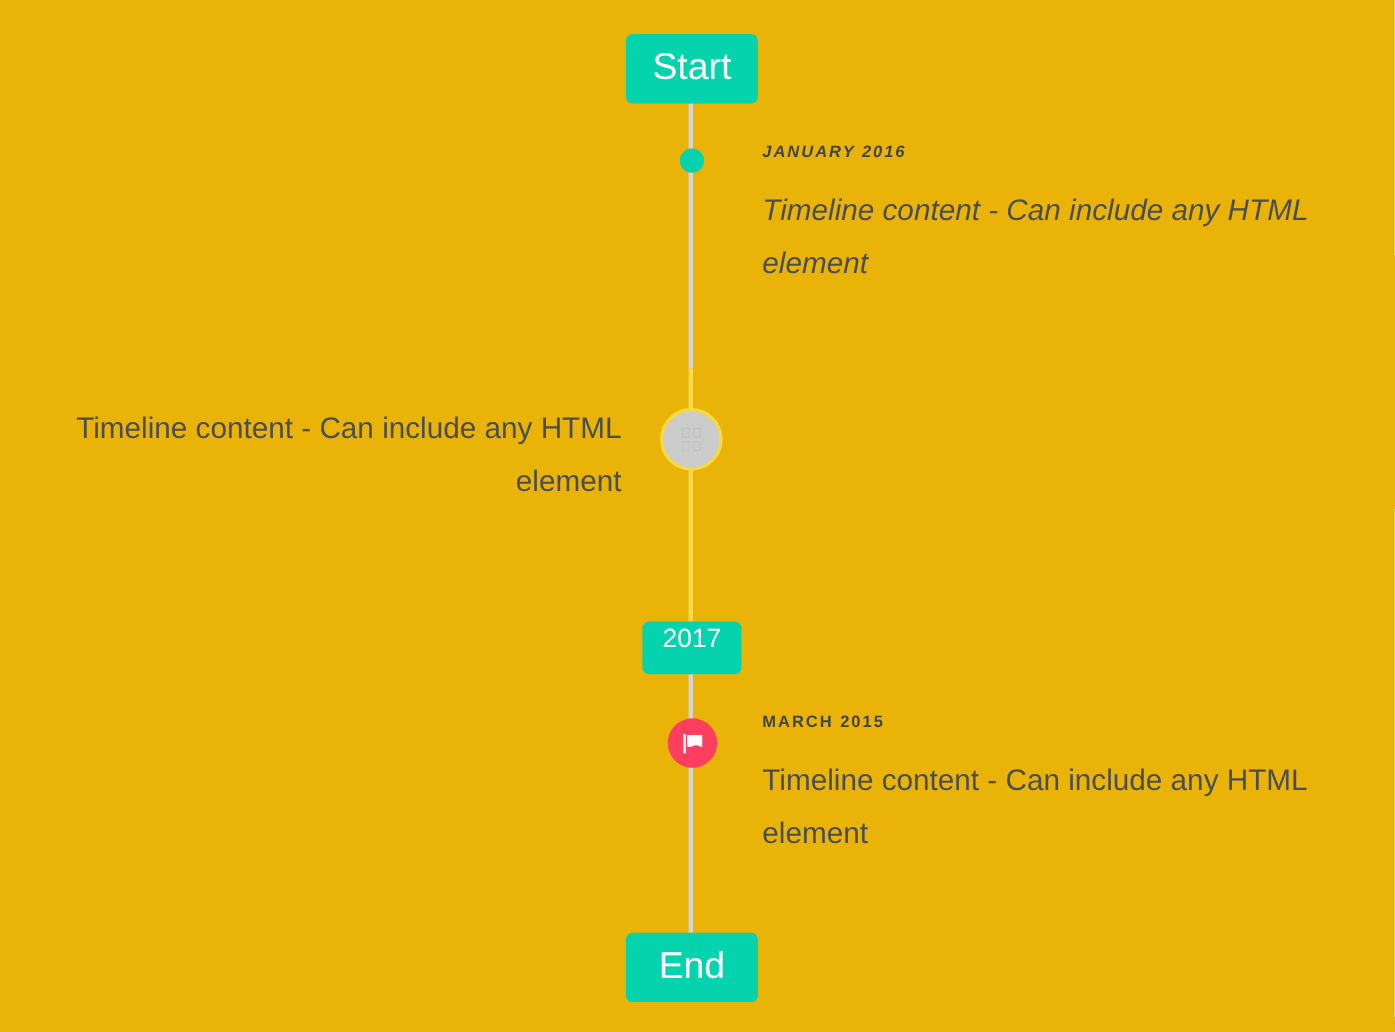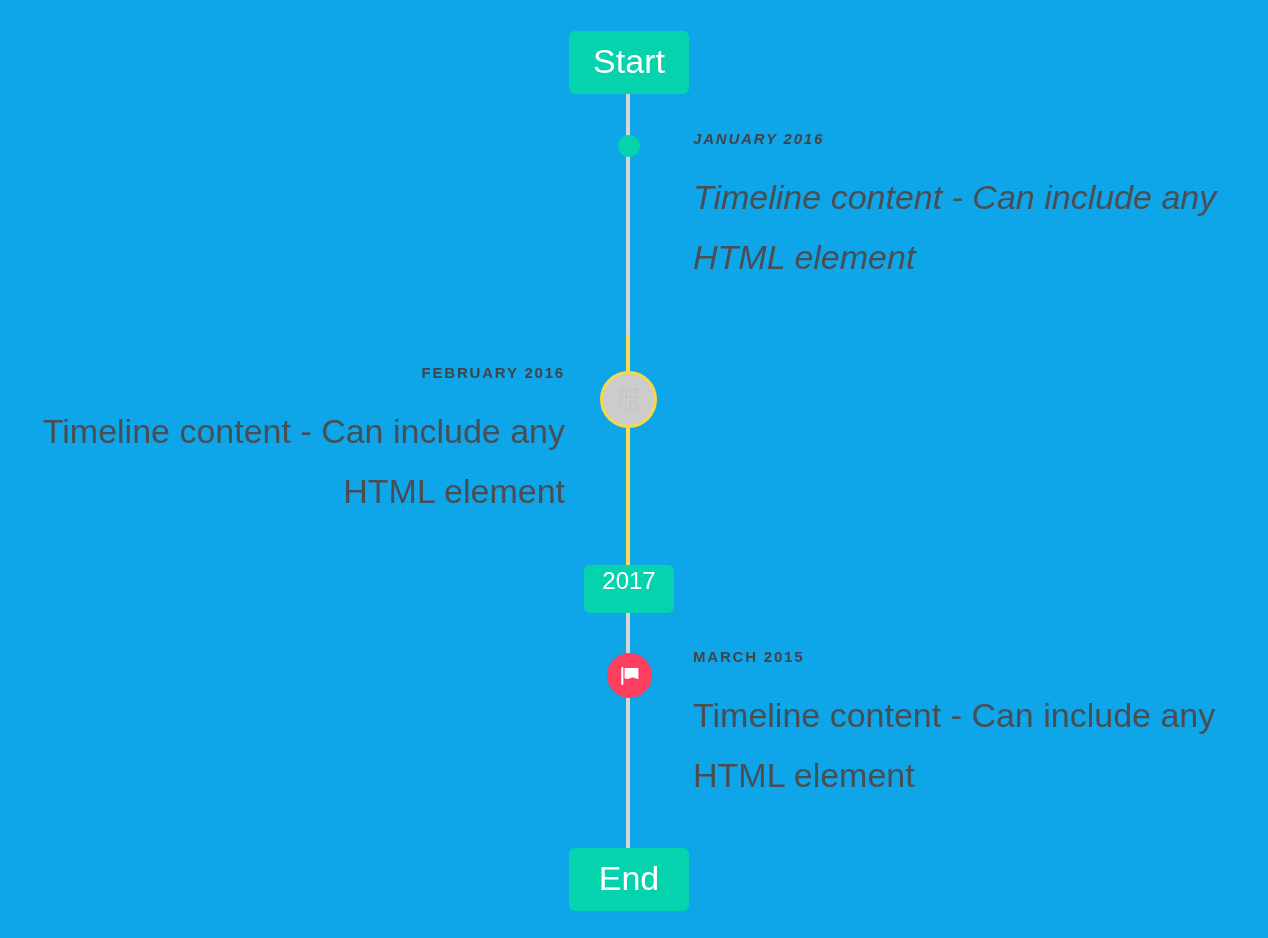--- a/index.html
+++ b/index.html
@@ -11,21 +11,21 @@
   body {
     font-family: "Liberation Sans", sans-serif;
     -webkit-font-smoothing: antialiased;
   }
 
   .timeline-root {
     position: relative;
     width: 1268px;
     height: 938px;
     overflow: hidden;
-    background: #0ea5e9;
+    background: #eab308;
   }
 
   
   .axis-line {
     position: absolute;
     left: 626px;
     width: 4px;
     border-radius: 0;
   }
   .axis-line.grey  { background: #d5d5d5; }
@@ -135,21 +135,21 @@
 
   .entry-date {
     font-size: 15px;
     font-weight: bold;
     letter-spacing: 1.8px;
     color: #41454a;
     margin: 0 0 19px 0;
     line-height: 1.1;
   }
   .entry-body {
-    font-size: 34px;
+    font-size: 27px;
     font-weight: 400;
     color: #4a4e53;
     line-height: 1.78;
     margin: 0;
   }
 </style>
 </head>
 <body>
 
 <div class="timeline-root">
@@ -170,21 +170,20 @@
 
   <div class="marker ringed">
     <span class="tofu-grid">
       <i></i>
         <i></i>
         <i class="faint"></i>
         <i></i>
     </span>
   </div>
   <div id="entry-feb" class="entry left">
-    <p class="entry-date">FEBRUARY 2016</p>
     <p class="entry-body">Timeline content - Can include any HTML element</p>
   </div>
 
   <div id="badge-year" class="cap-badge small">
     <span>2017</span>
   </div>
 
   <div class="marker flag">
     <svg class="flag-glyph" viewBox="0 0 24 24" aria-hidden="true">
       <rect x="3.2" y="3" width="2.2" height="18" rx="1" fill="#ffffff"></rect>

